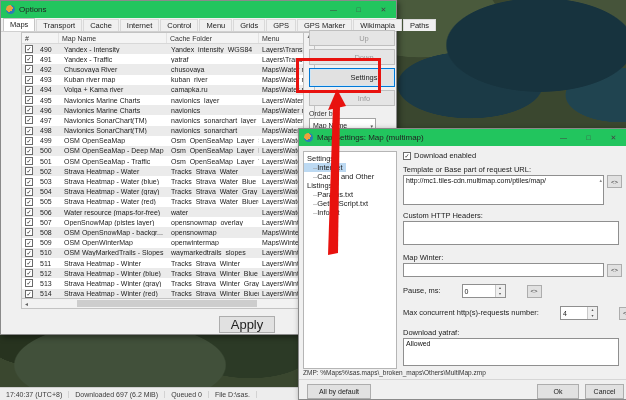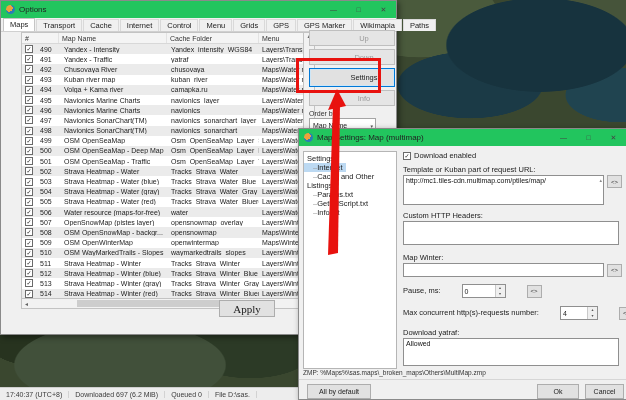--- a/index.html
+++ b/index.html
@@ -62,21 +62,21 @@
   #side-panel{position:absolute;left:308px;top:29px;width:62px;}
   .btn{background:#e1e1e1;border:1px solid #adadad;font-size:7.5px;color:#222;
     display:flex;align-items:center;justify-content:center;}
   .btn.dis{color:#9b9b9b;border-color:#bfbfbf;background:#e5e5e5;}
   .sp-btn{width:60px;height:14px;margin-bottom:3px;padding-left:24px;}
   #settings-btn{border:1px solid #0078d7;box-shadow:inset 0 0 0 1px #cde6f7;height:17px;}
   #orderby-lbl{font-size:7px;color:#333;margin:4px 0 1px;}
   .combo{width:60px;height:13px;background:#fff;border:1px solid #a5a5a5;font-size:7px;color:#222;
     display:flex;align-items:center;justify-content:space-between;padding:0 2px 0 3px;}
   .combo .arr{font-size:5px;color:#555;}
-  #apply-btn{position:absolute;left:218px;top:299px;width:54px;height:15px;font-size:11px;font-family:Liberation Serif, serif;}
+  #apply-btn{position:absolute;left:218px;top:315px;width:54px;height:15px;font-size:13px;}
   
   #msettings-win{left:298px;top:128px;width:327px;height:270px;z-index:3;}
   #tree-panel{position:absolute;left:4px;top:22px;width:92px;height:214px;background:#fff;
     border:1px solid #b5b5b5;font-size:7.5px;color:#1c1c1c;padding-top:2px;}
   .tnode{height:9px;line-height:9px;white-space:nowrap;padding-left:3px;}
   .tnode.lv1{padding-left:9px;}
   .tnode.lv1::before{content:"\2013 ";color:#9a9a9a;}
   .tnode.sel{background:#bcd9f2;display:inline-block;padding-right:3px;}
   .ms-content{position:absolute;left:104px;top:22px;width:219px;font-size:7.5px;color:#222;}
   .lbl{font-size:7.5px;color:#222;margin-bottom:1px;white-space:nowrap;}
@@ -366,21 +366,21 @@
     </div>
 
     <div id="tree-panel"><div class="tnode">Settings</div><div class="tnode lv1 sel">Internet</div><div class="tnode lv1">Cache and Other</div><div class="tnode">Listings</div><div class="tnode lv1">Params.txt</div><div class="tnode lv1">GetUrlScript.txt</div><div class="tnode lv1">Info.txt</div></div>
 
     <div class="ms-content">
       <div class="cb-row">
         <span class="chk">✓</span>
         <span>Download enabled</span>
       </div>
 
-      <div class="lbl">Template or Kuban part of request URL:</div>
+      <div class="lbl">Template or Base part of request URL:</div>
       <div style="display:flex;align-items:flex-start;gap:3px;margin-bottom:6px;">
         <div class="tbox" style="width:196px;height:26px;">
           <span>http://mc1.tiles-cdn.multimap.com/ptiles/map/</span>
           <span class="mini-scroll">▴</span>
         </div>
         <span class="code-btn">&lt;&gt;</span>
       </div>
 
       <div class="lbl">Custom HTTP Headers:</div>
       <div class="tbox" style="width:210px;height:20px;margin-bottom:8px;">

